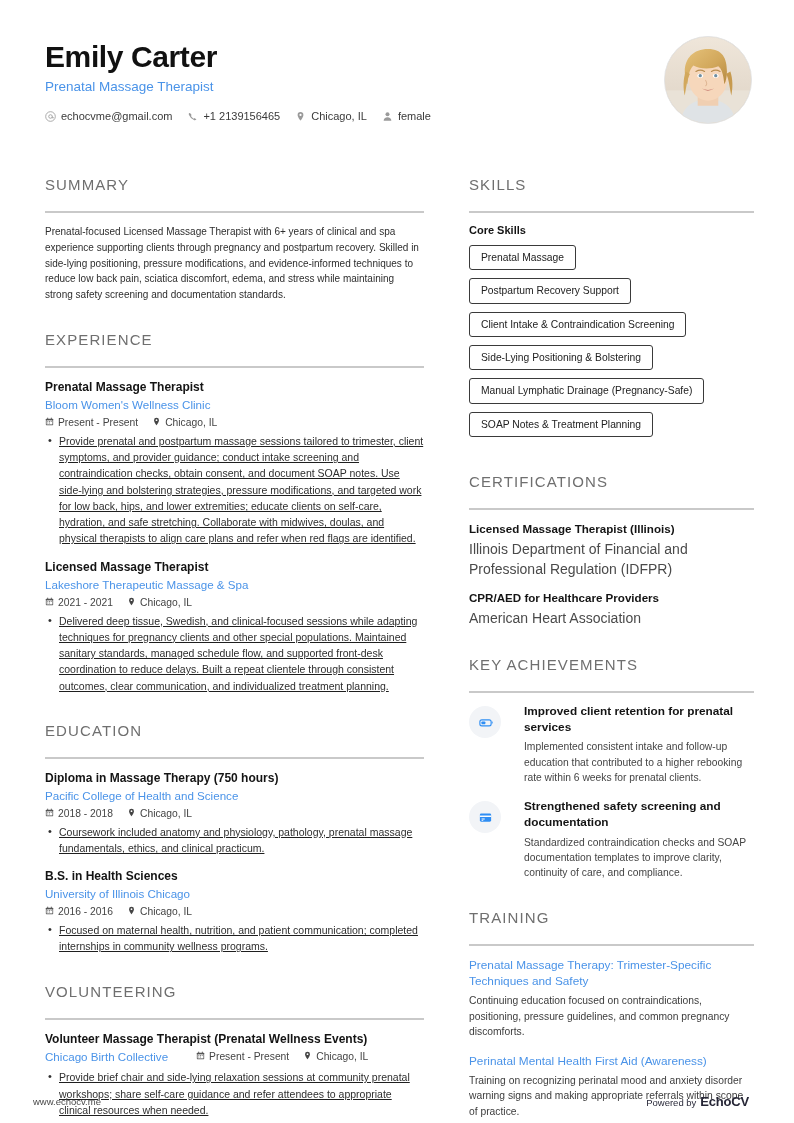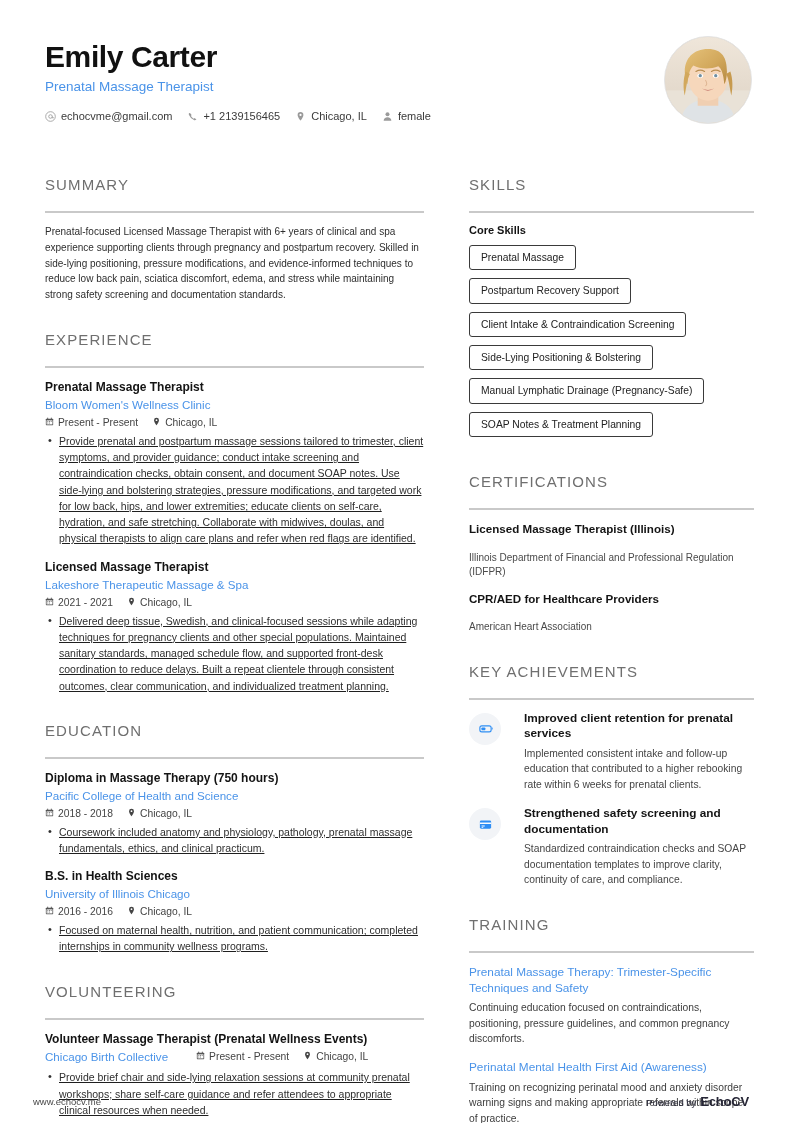--- a/index.html
+++ b/index.html
@@ -224,23 +224,23 @@
   
   .cert { margin-bottom: 11px; }
   .cert:last-child { margin-bottom: 0; }
   .cert-name {
     font-size: 11.6px;
     font-weight: bold;
     color: #141414;
     line-height: 1.35;
   }
   .cert-issuer {
-    font-size: 10px;
+    font-size: 14px;
     color: #4a4a4a;
-    margin-top: 14px;
+    margin-top: 2px;
     line-height: 1.45;
   }
 
   
   .ach {
     display: flex;
     gap: 23px;
     margin-bottom: 14px;
     align-items: flex-start;
   }

